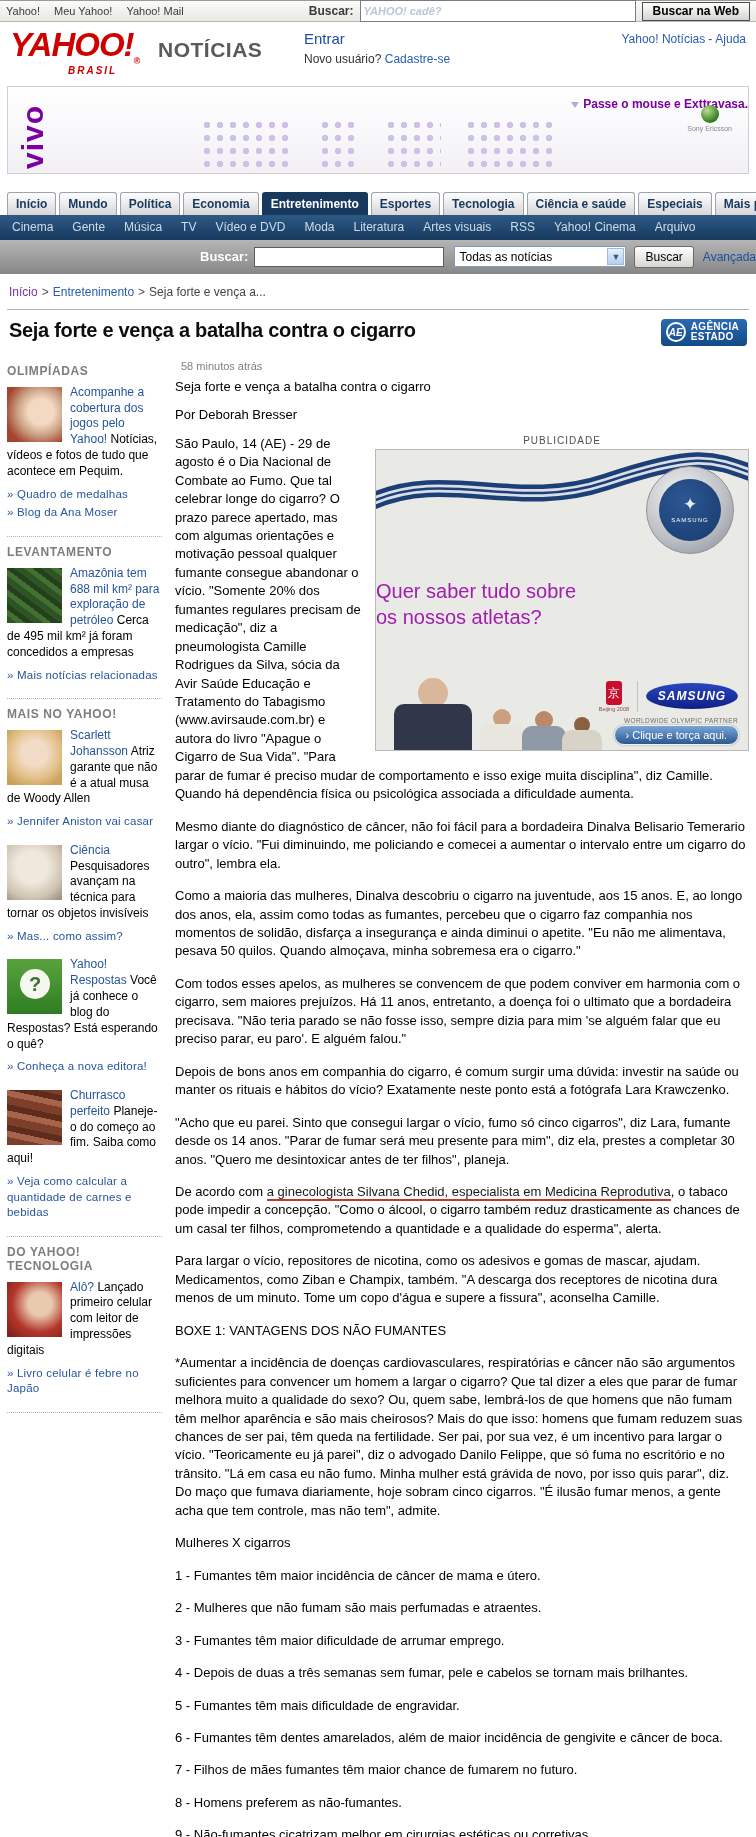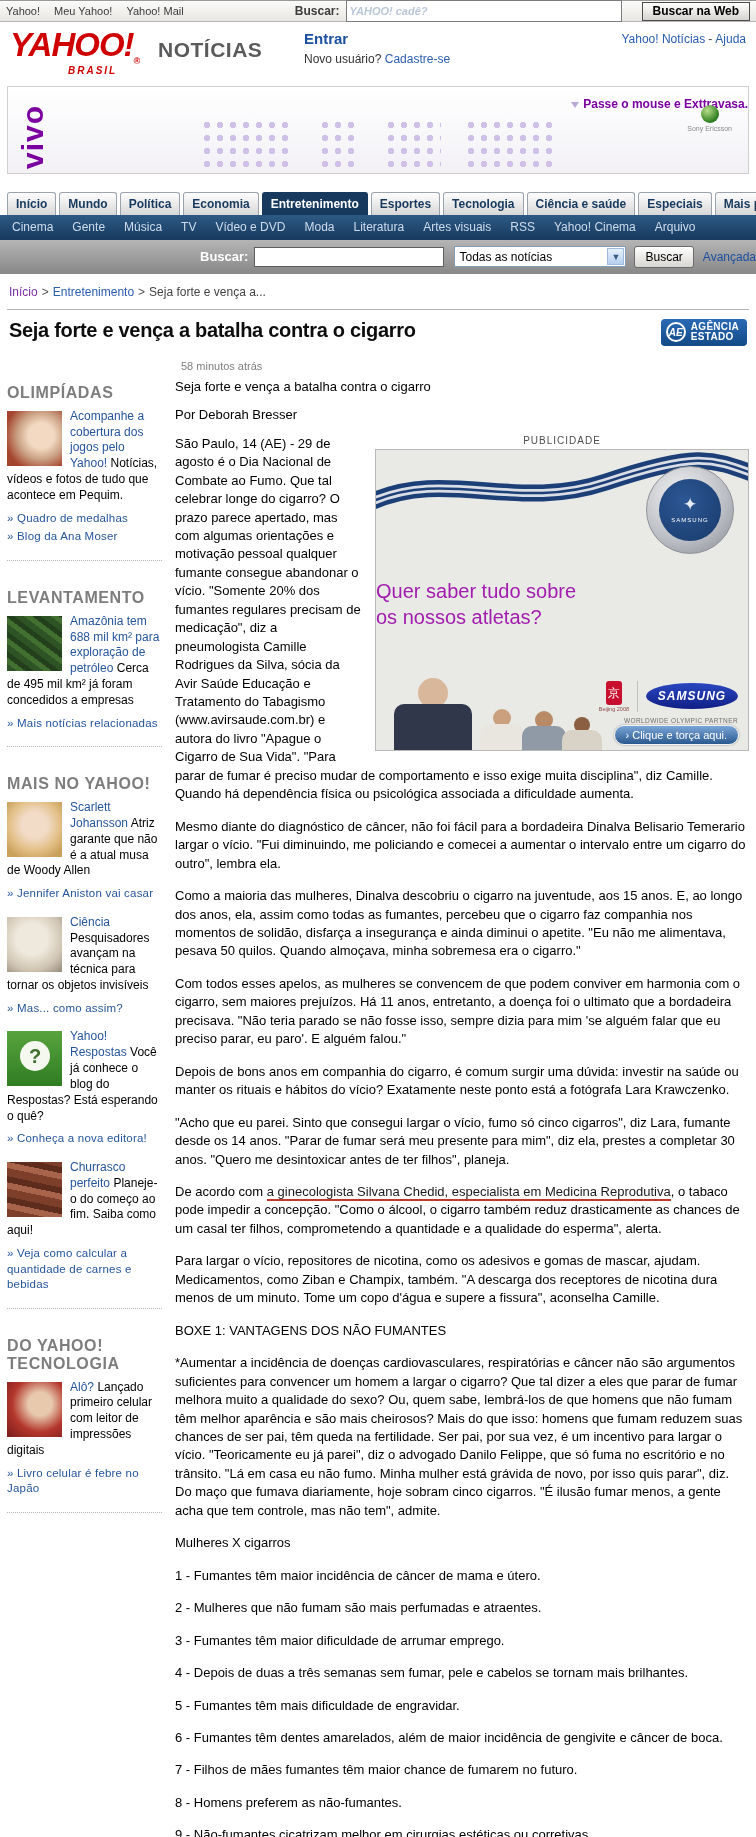--- a/index.html
+++ b/index.html
@@ -18,34 +18,34 @@
   }
   .topbar a.tb-link { color: #3c3c3c; margin-right: 14px; }
   .tb-search { margin-left: auto; display: flex; align-items: center; }
   .tb-search-label { font-weight: bold; font-size: 12px; margin-right: 6px; }
   .tb-input {
     width: 276px; height: 17px; border: 1px solid #7c7c7c; font-size: 11px; padding: 10px 3px;
     font-family: "Liberation Sans", sans-serif;
   }
   .tb-input::placeholder { color: #b9c6d8; font-style: italic; font-weight: bold; }
   .tb-btn {
-    margin-left: 20px; font-size: 12px; font-weight: bold; padding: 1px 10px; height: 19px;
+    margin-left: 6px; font-size: 12px; font-weight: bold; padding: 1px 10px; height: 19px;
     background: linear-gradient(#ffffff, #d6d4cf); border: 1px solid #4c4c4c; cursor: pointer;
     font-family: "Liberation Sans", sans-serif;
   }
 
   
   .header { display: flex; padding: 8px 10px 6px; align-items: flex-start; }
   .logo-wrap { width: 270px; position: relative; cursor: pointer; }
   .logo-main { color: #cf0000; font-weight: bold; font-style: italic; font-size: 33px; letter-spacing: -1px; line-height: 0.9; }
   .logo-reg { font-size: 9px; vertical-align: sub; }
   .logo-sub { color: #cf0000; font-weight: bold; font-style: italic; font-size: 10px; letter-spacing: 2px; margin-left: 58px; }
   .logo-section { position: absolute; left: 148px; top: 8px; color: #5a5a5c; font-weight: bold; font-size: 21px; letter-spacing: 0.5px; }
   .header-mid { margin-left: 24px; }
-  .signin { display: block; color: #1b4fa0; font-weight: bold; font-size: 15px; margin-bottom: 2px; }
+  .signin { display: block; color: #1b4fa0; font-weight: normal; font-size: 15px; margin-bottom: 2px; }
   .newuser { font-size: 12px; color: #333; }
   .newuser a { color: #2a5db0; }
   .header-right { margin-left: auto; font-size: 12px; padding-top: 2px; }
   .header-right a { color: #2a5db0; }
   .header-right .sep { color: #444; margin: 0 3px; }
 
   
   .banner {
     margin: 4px 7px 0; height: 88px; border: 1px solid #cfcfcf; position: relative;
     background: linear-gradient(#ffffff, #f2f0f5); overflow: hidden; cursor: pointer;
@@ -132,21 +132,21 @@
   .ae-circle {
     width: 20px; height: 20px; border: 2px solid #fff; border-radius: 50%;
     color: #fff; font-size: 10px; font-weight: bold; font-style: italic;
     display: flex; align-items: center; justify-content: center; margin-right: 5px;
   }
   .ae-text { color: #fff; font-weight: bold; font-size: 10px; line-height: 1.05; letter-spacing: 0.3px; }
 
   
   .content { display: flex; padding: 2px 7px 0; }
   .sidebar { width: 155px; flex: none; font-size: 12px; }
-  .sb-heading { font-size: 16px; font-weight: bold; color: #7d7d7d; letter-spacing: 0.6px; margin: 28px 0 7px; }
+  .sb-heading { font-size: 12px; font-weight: bold; color: #7d7d7d; letter-spacing: 0.6px; margin: 8px 0 7px; }
   .sb-item { overflow: hidden; margin-bottom: 10px; line-height: 1.32; }
   .sb-thumb { float: left; width: 55px; height: 55px; margin: 2px 8px 3px 0; cursor: pointer; }
   .sb-link { color: #26559b; display: inline; }
   .sb-text { color: #000; }
   .sb-more { margin: 7px 0 2px; }
   .sb-more a { display: block; color: #26559b; font-size: 11.5px; letter-spacing: 0.2px; margin-bottom: 3px; line-height: 1.35; }
   .sb-more a::before { content: "» "; }
   .sb-sep { border-bottom: 1px dotted #b3b3b3; margin: 12px 0 2px; }
 
   

